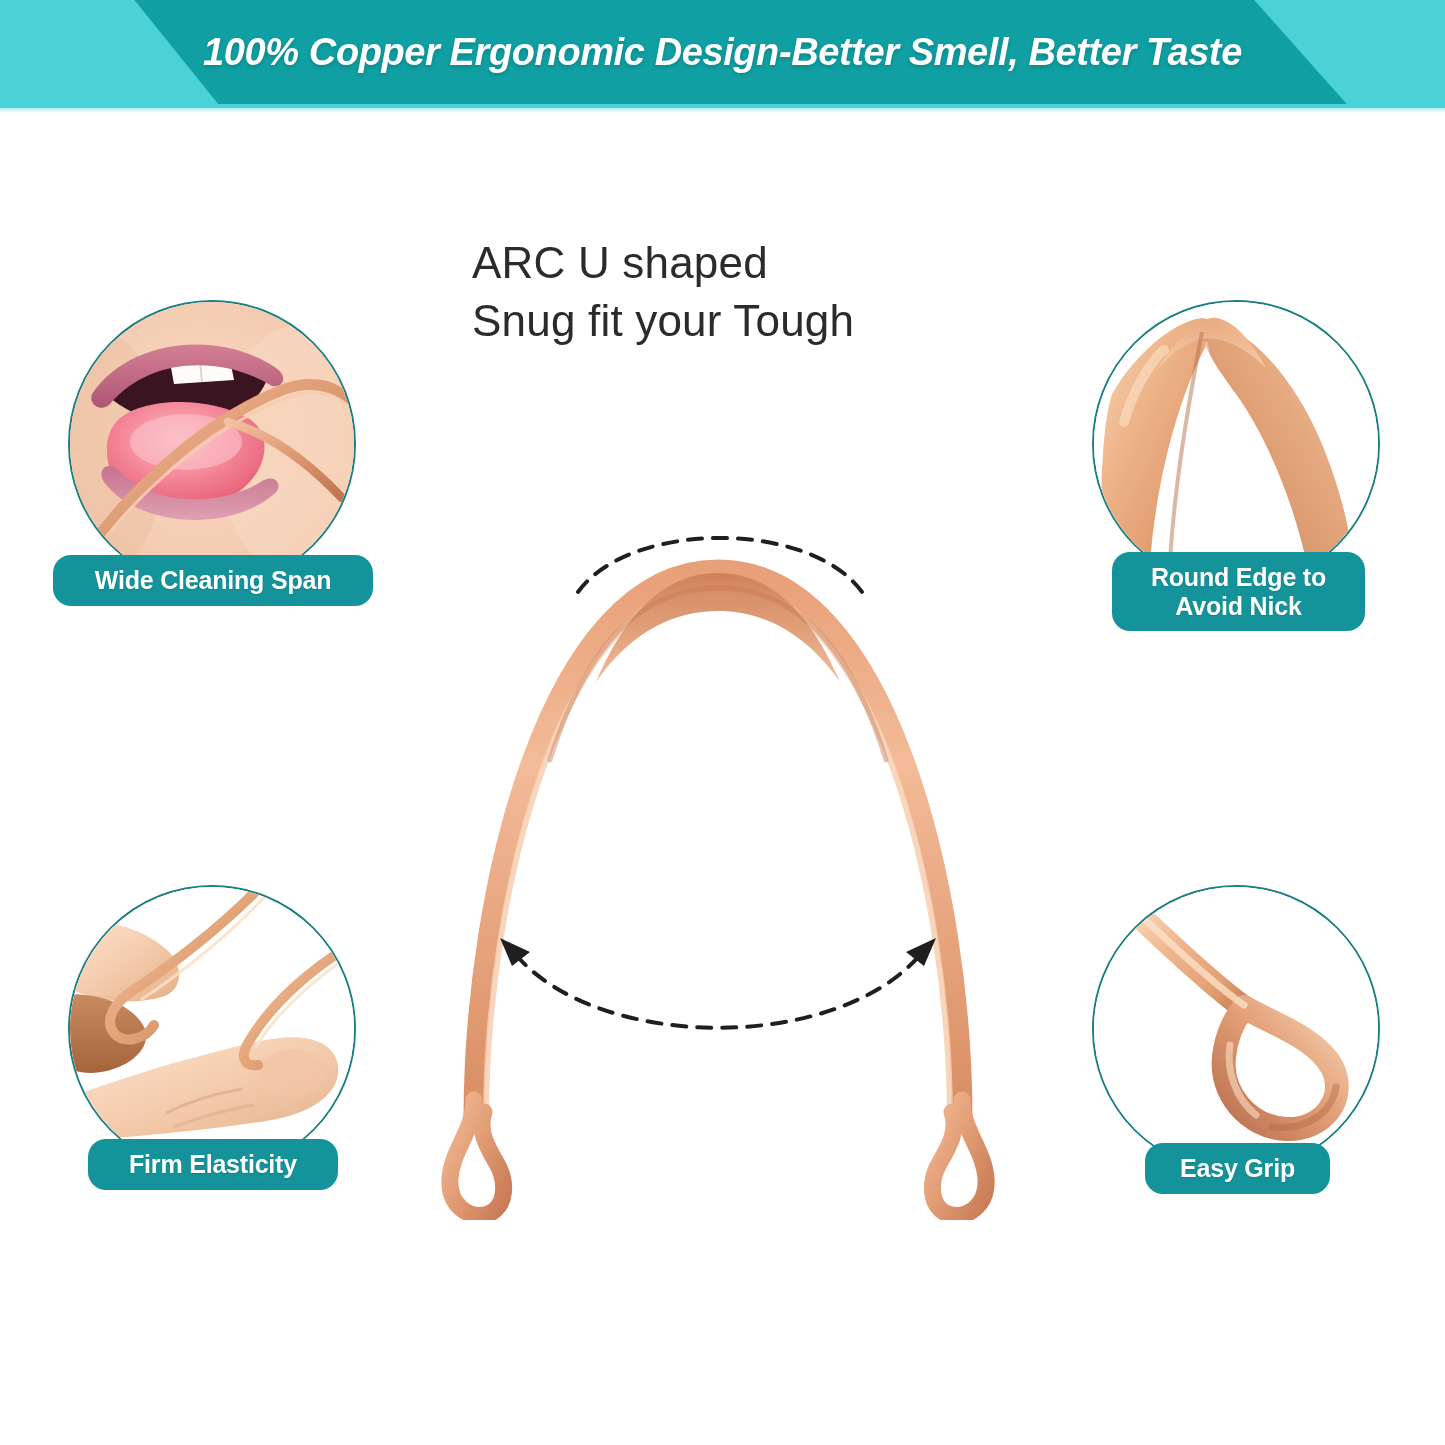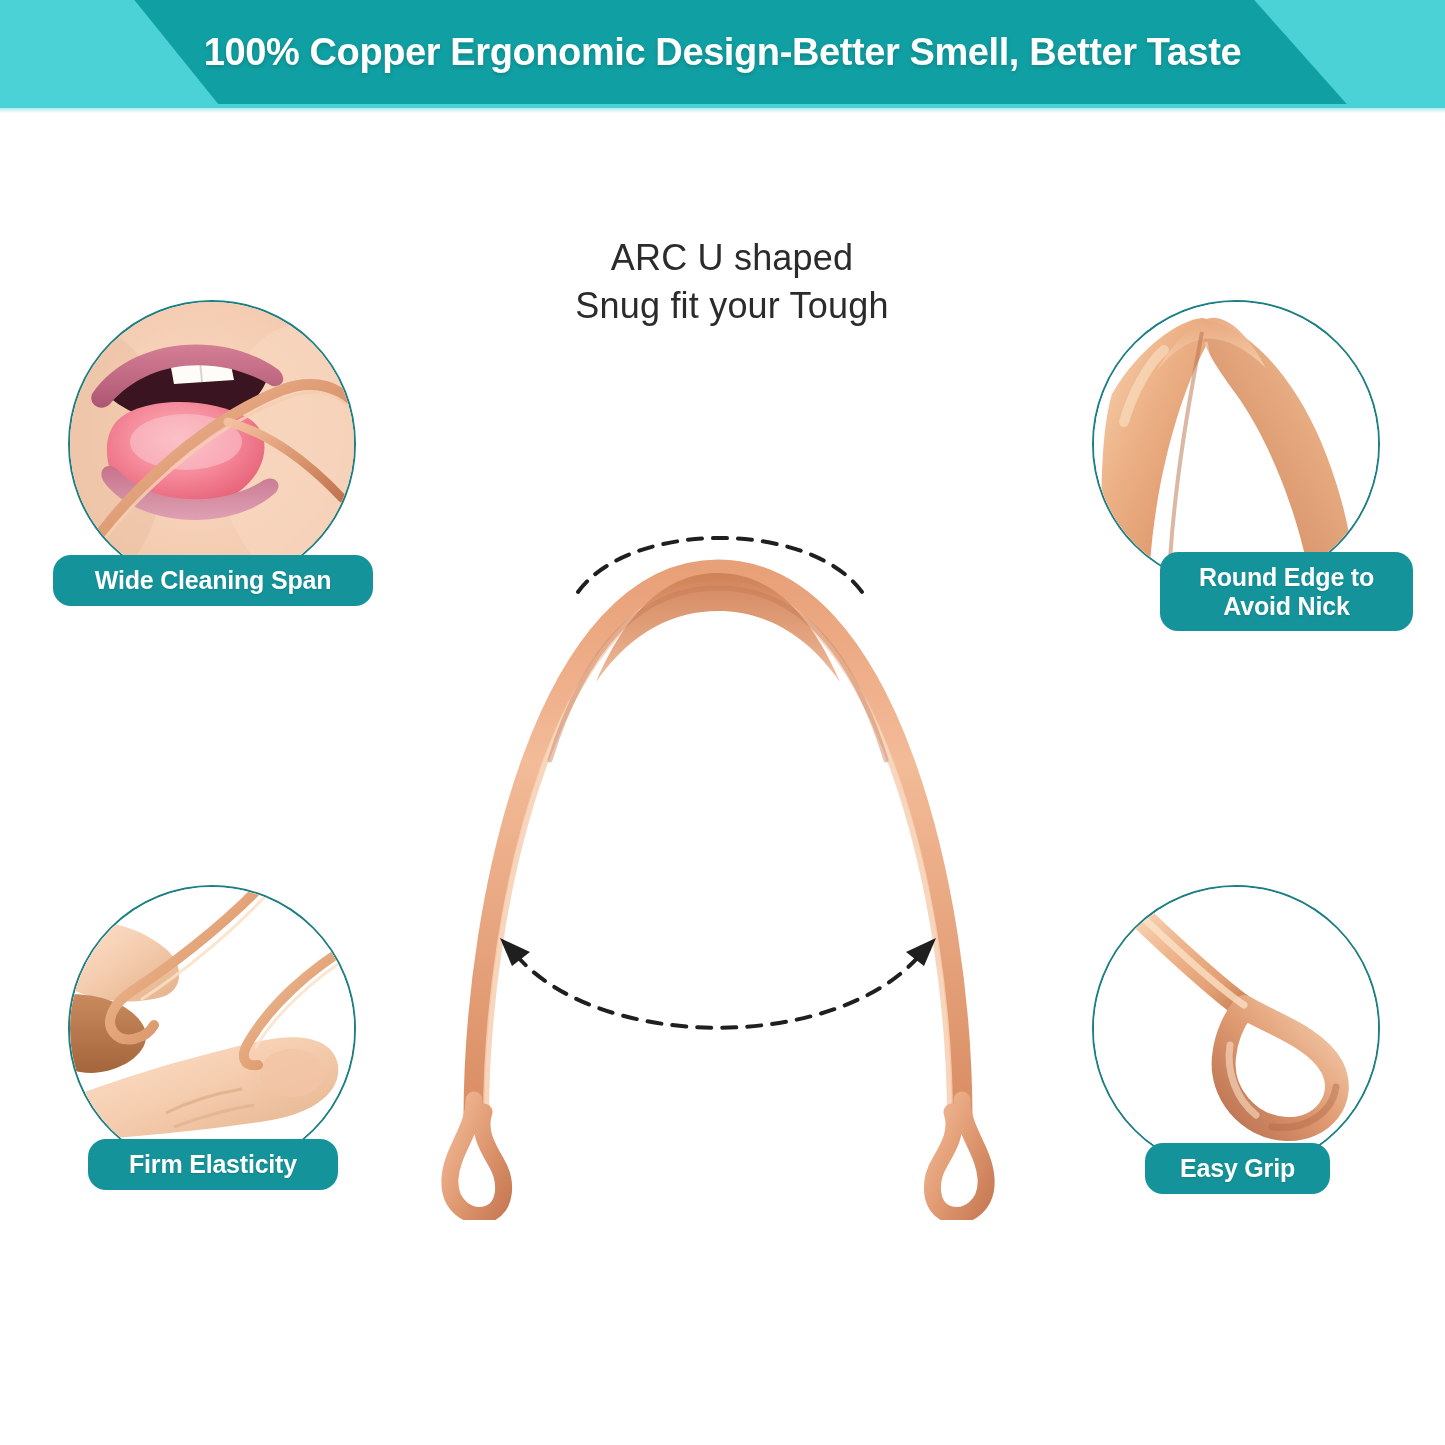--- a/index.html
+++ b/index.html
@@ -20,20 +20,21 @@
     overflow: hidden;
   }
 
   
   .banner {
     position: absolute;
     left: 0;
     top: 0;
     width: 1445px;
     height: 128px;
+    font-style: italic;
   }
   .banner-light {
     position: absolute;
     left: 0;
     top: 0;
     width: 100%;
     height: 108px;
     background: #4ad2d6;
   }
   
@@ -110,31 +111,31 @@
     font-weight: bold;
     letter-spacing: -0.2px;
     line-height: 1.14;
     text-align: center;
     padding: 11px 18px;
     box-sizing: border-box;
     white-space: nowrap;
     text-shadow: 0 1px 2px rgba(0,0,0,0.13);
   }
   .badge-tl { left: -15px;  top: 255px; width: 320px; }
-  .badge-tr { left: 20px;   top: 252px; width: 253px; white-space: normal; margin-left: 48px; }
+  .badge-tr { left: 20px;   top: 252px; width: 253px; white-space: normal; }
   .badge-bl { left: 20px;   top: 254px; width: 250px; }
   .badge-br { left: 53px;   top: 258px; width: 185px; }
 
   
   .anno {
     position: absolute;
     color: #2b2b2b;
-    font-size: 36px;
+    font-size: 44px;
     line-height: 1.32;
-    text-align: center;
+    text-align: left;
     font-weight: 400;
     letter-spacing: 0.2px;
   }
   .anno-top    { left: 472px; top: 234px;  width: 520px; }
   .anno-bottom { left: 472px; top: 1068px; width: 520px; }
 
   
   .product {
     position: absolute;
     left: 400px;

